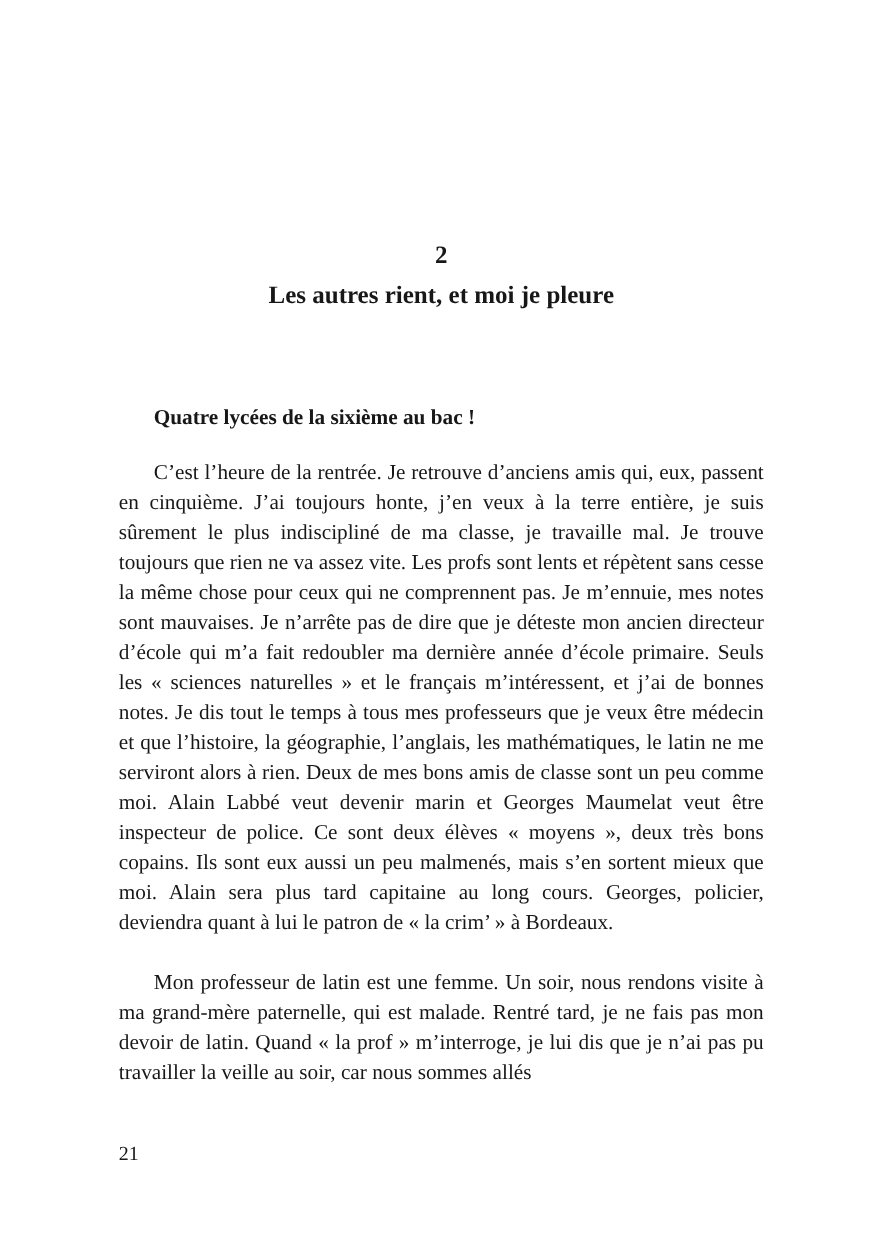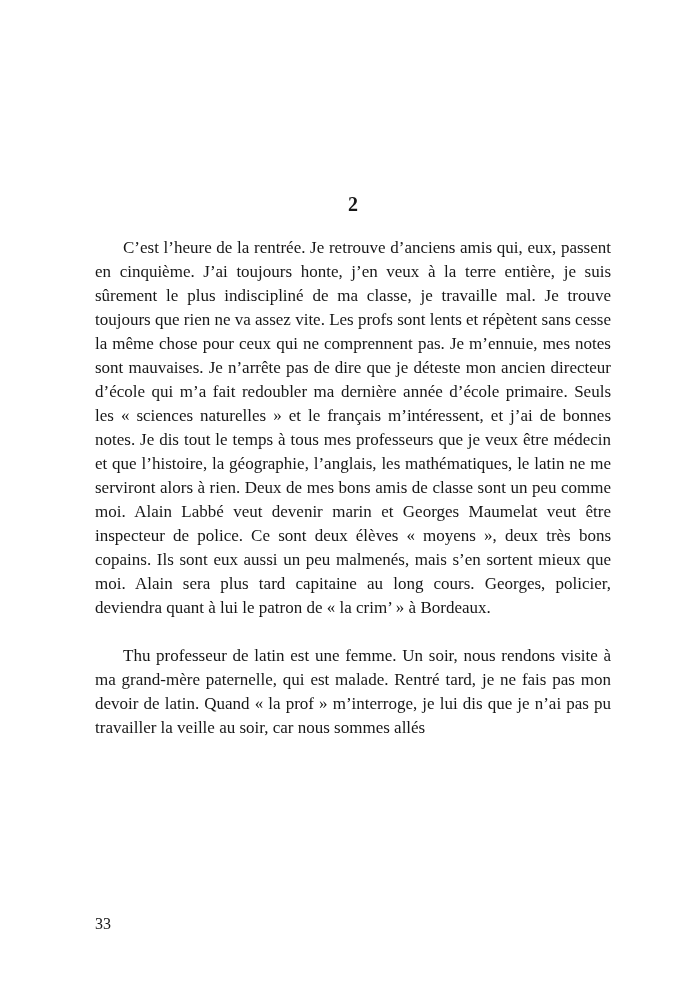--- a/index.html
+++ b/index.html
@@ -61,17 +61,19 @@
     font-size: 16px;
     line-height: 20px;
   }
 </style>
 </head>
 <body>
 
 <div class="book-page">
   <div class="text-block">
     <div class="chapter-number">2</div>
+    <div class="chapter-title">Les autres rient, et moi je pleure</div>
+    <div class="section-heading">Quatre lycées de la sixième au bac !</div>
     <p class="body-paragraph">C’est l’heure de la rentrée. Je retrouve d’anciens amis qui, eux, passent en cinquième. J’ai toujours honte, j’en veux à la terre entière, je suis sûrement le plus indiscipliné de ma classe, je travaille mal. Je trouve toujours que rien ne va assez vite. Les profs sont lents et répètent sans cesse la même chose pour ceux qui ne comprennent pas. Je m’ennuie, mes notes sont mauvaises. Je n’arrête pas de dire que je déteste mon ancien directeur d’école qui m’a fait redoubler ma dernière année d’école primaire. Seuls les « sciences naturelles » et le français m’intéressent, et j’ai de bonnes notes. Je dis tout le temps à tous mes professeurs que je veux être médecin et que l’histoire, la géographie, l’anglais, les mathématiques, le latin ne me serviront alors à rien. Deux de mes bons amis de classe sont un peu comme moi. Alain Labbé veut devenir marin et Georges Maumelat veut être inspecteur de police. Ce sont deux élèves « moyens », deux très bons copains. Ils sont eux aussi un peu malmenés, mais s’en sortent mieux que moi. Alain sera plus tard capitaine au long cours. Georges, policier, deviendra quant à lui le patron de « la crim’ » à Bordeaux.</p>
-    <p class="body-paragraph">Thu professeur de latin est une femme. Un soir, nous rendons visite à ma grand-mère paternelle, qui est malade. Rentré tard, je ne fais pas mon devoir de latin. Quand « la prof » m’interroge, je lui dis que je n’ai pas pu travailler la veille au soir, car nous sommes allés</p>
+    <p class="body-paragraph">Mon professeur de latin est une femme. Un soir, nous rendons visite à ma grand-mère paternelle, qui est malade. Rentré tard, je ne fais pas mon devoir de latin. Quand « la prof » m’interroge, je lui dis que je n’ai pas pu travailler la veille au soir, car nous sommes allés</p>
   </div>
-  <div class="page-number">33</div>
+  <div class="page-number">21</div>
 </div>
 
 </body></html>

